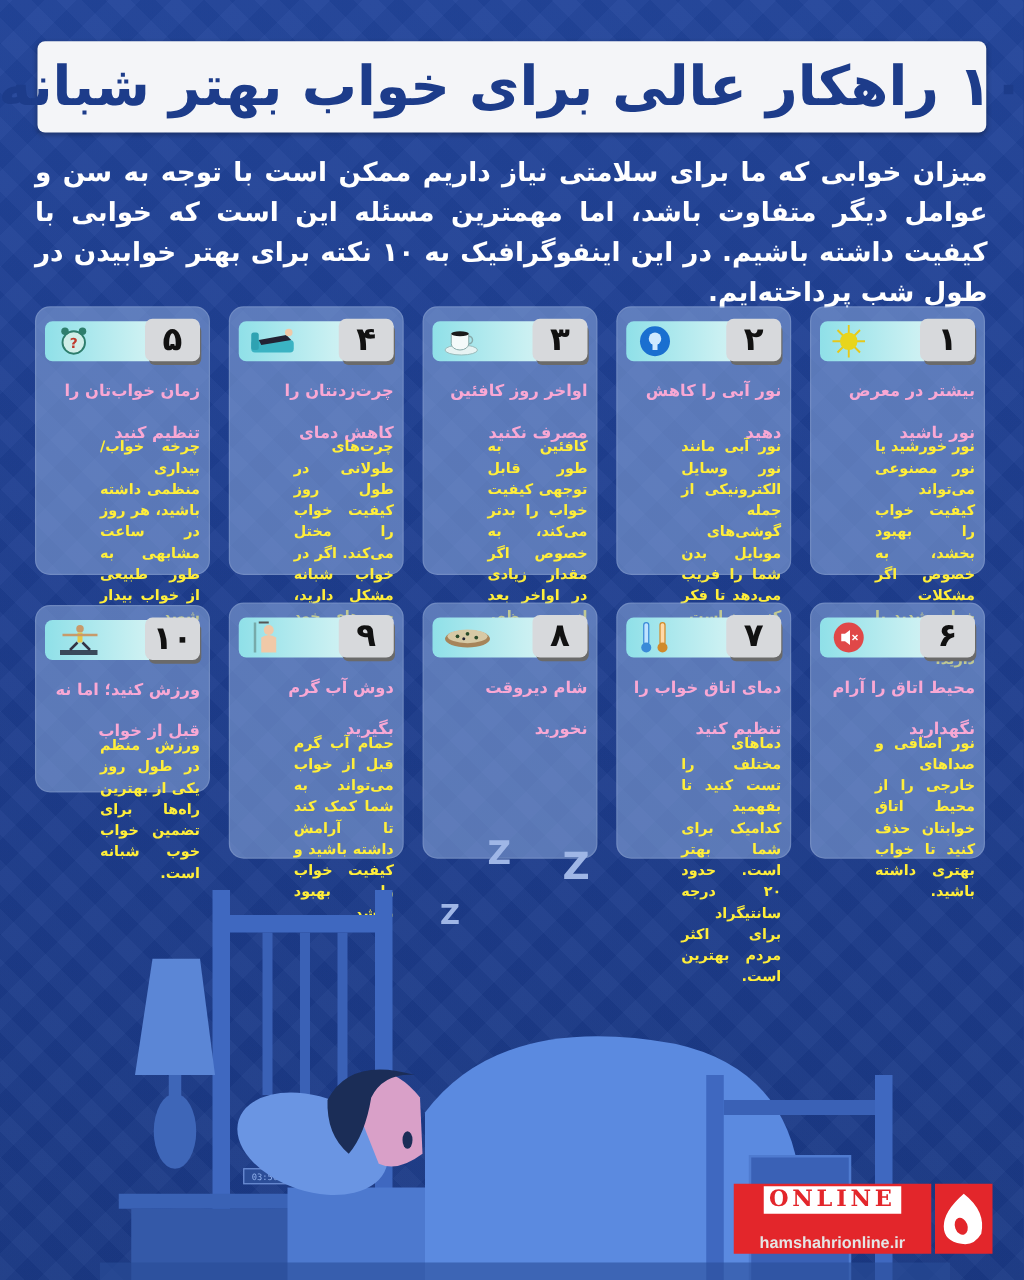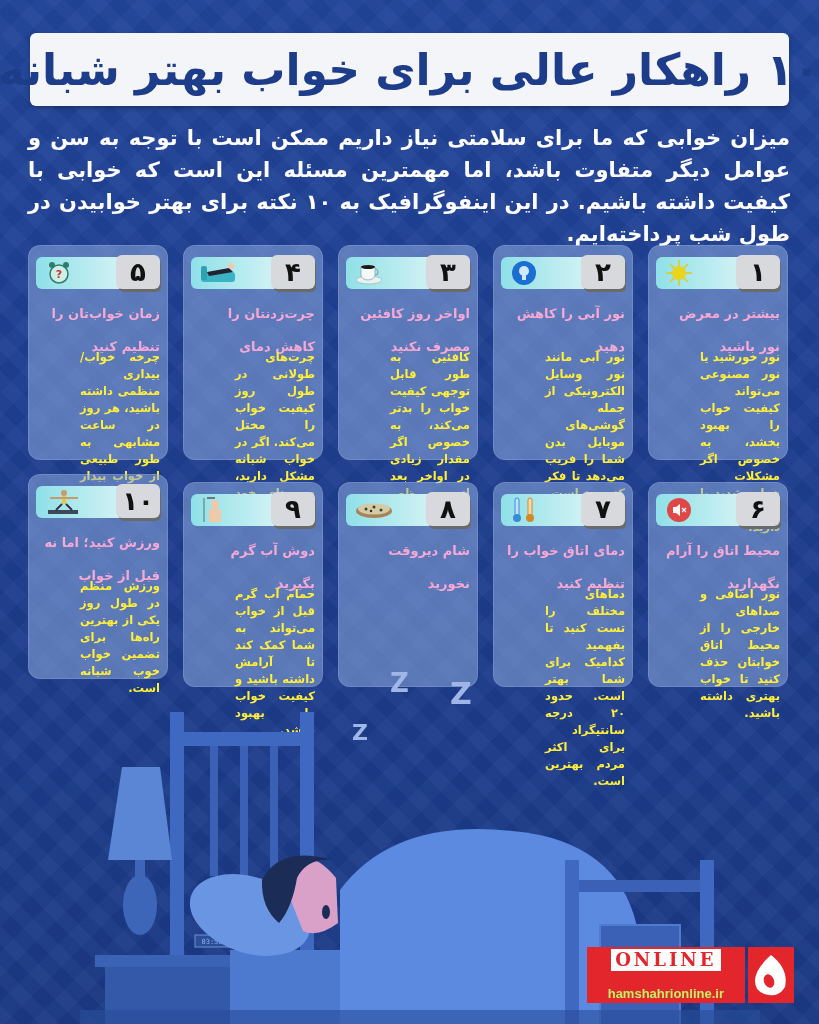--- a/index.html
+++ b/index.html
@@ -72,21 +72,21 @@
     display: flex;
   }
   .logo-left {
     width: 160px; height: 56px; background: #e3262b;
     display: flex; flex-direction: column; align-items: center; justify-content: center; gap: 12px;
   }
   .logo-online {
     background: #ffffff; color: #e3262b; font-family: "DejaVu Serif", serif;
     font-weight: bold; font-size: 18px; letter-spacing: 3px; padding: 0 4px; line-height: 22px;
   }
-  .logo-url { color: #bef264; font-family: "Liberation Sans", sans-serif; font-weight: bold; font-size: 13px; margin-top: 3px; }
+  .logo-url { color: #e5e5e5; font-family: "Liberation Sans", sans-serif; font-weight: bold; font-size: 13px; margin-top: 3px; }
   .logo-right {
     width: 47px; height: 56px; background: #e3262b; margin-left: 3px;
     display: flex; align-items: center; justify-content: center;
   }
 </style>
 </head>
 <body>
 
 <div class="bg-pattern"></div>
 
@@ -229,21 +229,21 @@
             <circle cx="14" cy="8" r="4" fill="#f0c9a8"></circle>
             <path d="M8 14 q6 -4 12 0 v12 h-12z" fill="#f0c9a8"></path>
             <path d="M6 2 h8" stroke="#555" stroke-width="1.5"></path>
           </svg>
     </div>
         <div class="num-tab">۹</div>
       </div>
     <div class="head">دوش آب گرم بگیرید</div>
     <div class="body">حمام آب گرم قبل از خواب می‌تواند به شما کمک کند تا آرامش داشته باشید و کیفیت خواب را بهبود بخشد.</div>
   </div>
-  <div class="card" style="left:-2px; top:229px; height:205px;">
+  <div class="card" style="left:-2px; top:239px; height:150px;">
     <div class="banner">
         <div class="icon" style="width:40px;">
       <svg width="40" height="28" viewBox="0 0 40 28">
             <rect x="4" y="22" width="30" height="4" fill="#3a4a5a"></rect>
             <circle cx="20" cy="5" r="3" fill="#c89a6a"></circle>
             <rect x="18" y="8" width="4" height="8" fill="#e6c84a"></rect>
             <line x1="6" y1="10" x2="34" y2="10" stroke="#c89a6a" stroke-width="2"></line>
             <path d="M18 16 l-6 6 M22 16 l6 6" stroke="#334" stroke-width="2"></path>
           </svg>
     </div>

